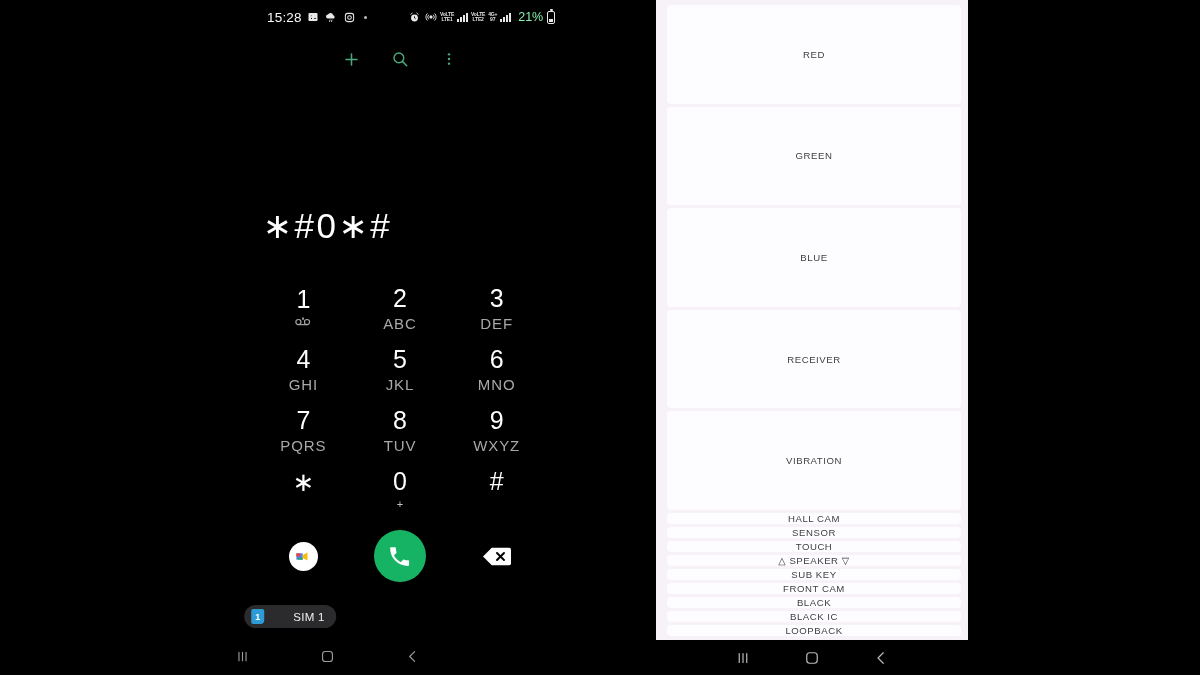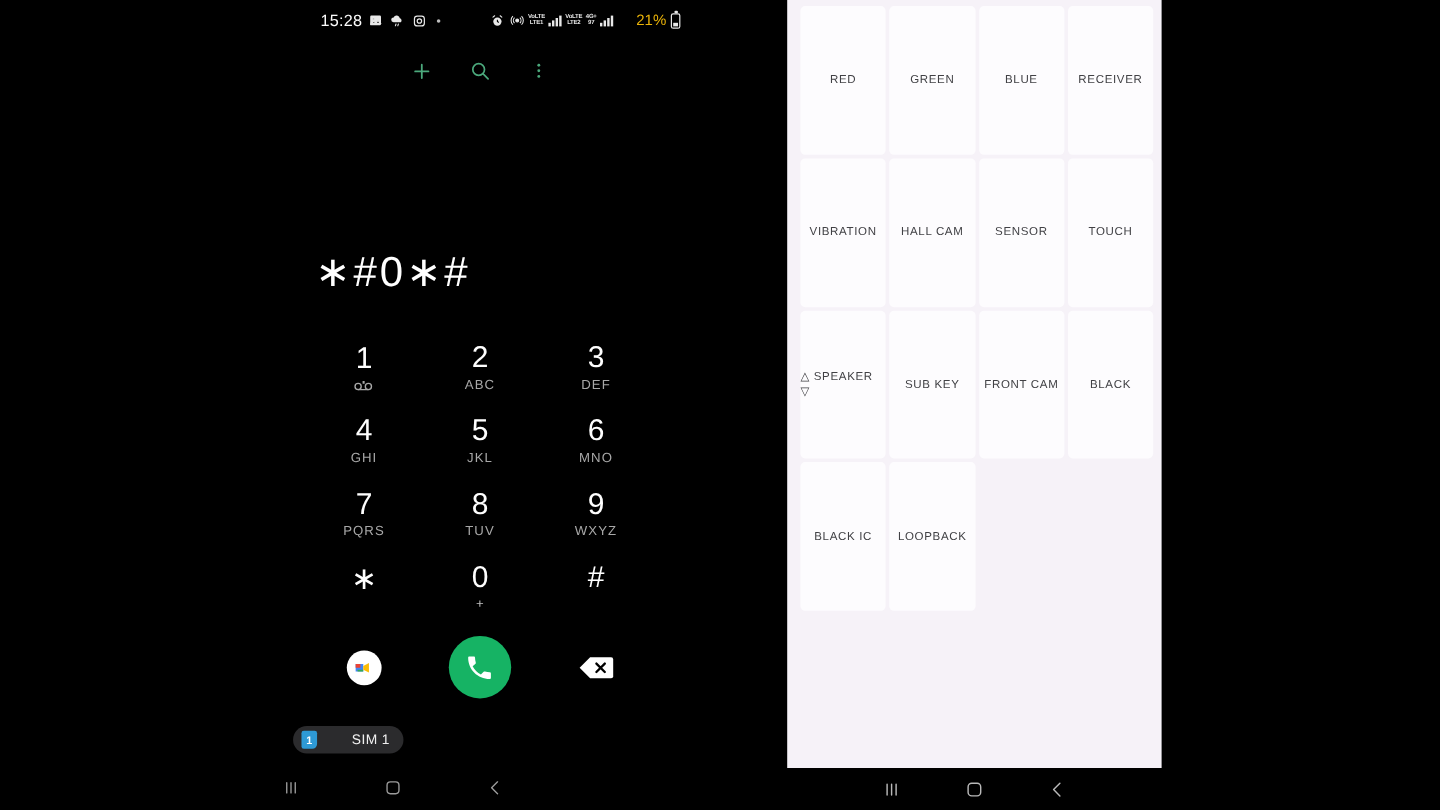--- a/index.html
+++ b/index.html
@@ -84,22 +84,22 @@
     display: block;
     width: 2px;
     background: #e8e8e8;
   }
   .sb-bars i:nth-child(1) { height: 3px; }
   .sb-bars i:nth-child(2) { height: 5px; }
   .sb-bars i:nth-child(3) { height: 7px; }
   .sb-bars i:nth-child(4) { height: 9px; }
   .sb-pct {
     font-size: 12.5px;
-    color: #eab308;
-    margin-left: 16px;
+    color: #86efac;
+    margin-left: 4px;
   }
   .sb-batt {
     width: 8px; height: 13px;
     border: 1.2px solid #e8e8e8;
     border-radius: 2px;
     position: relative;
     margin-left: 1px;
   }
   .sb-batt::before {
     content: "";
@@ -167,21 +167,21 @@
   }
   .key-digit {
     color: #fefefe;
     font-size: 25px;
     font-weight: 300;
     line-height: 1;
     font-family: "Liberation Sans", sans-serif;
   }
   .key-sub {
     color: #a8a8a8;
-    font-size: 11px;
+    font-size: 15px;
     letter-spacing: .9px;
     margin-top: 5px;
     line-height: 1;
     height: 11px;
   }
   .key-sub.plus { font-size: 11px; letter-spacing: 0; color: #c0c0c0; }
   .key-star .key-digit { font-size: 26px; }
   .key-hash .key-digit { font-size: 25px; }
   .vm-icon {
     margin-top: 4px;
@@ -285,21 +285,21 @@
     position: absolute;
     left: 656px; top: 0;
     width: 312px; height: 640px;
     background: #f6f2f8;
     padding: 5px 7px 4px 11px;
   }
   .grid {
     width: 100%;
     height: 100%;
     display: grid;
-    grid-template-columns: repeat(4, 1fr);
+    grid-template-columns: repeat(1, 1fr);
     grid-template-rows: repeat(5, 1fr);
     gap: 3px;
   }
   .tile {
     background: #fdfcfe;
     border-radius: 4px;
     display: flex;
     align-items: center;
     justify-content: center;
     color: #414145;

